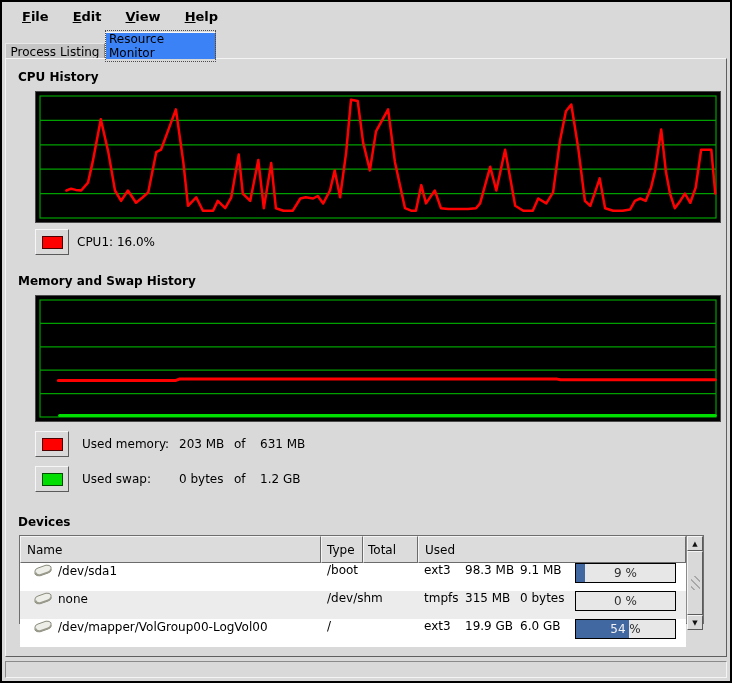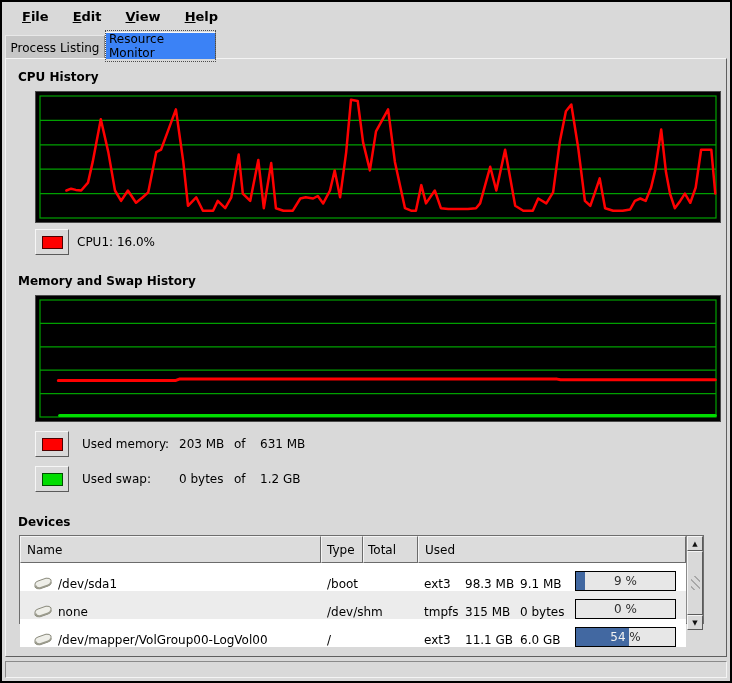--- a/index.html
+++ b/index.html
@@ -7,21 +7,21 @@
   .window{position:relative;width:732px;height:683px;background:#d9d9d9;border:2px solid #000;overflow:hidden;}
 
   
   .menubar{position:absolute;left:0;top:0;right:0;height:29px;padding-left:10px;display:flex;align-items:center;gap:4px;}
   .menu-item{display:inline-block;font-size:13px;color:#000;padding:3px 10px;cursor:default;font-weight:bold;}
   .menu-item::first-letter{text-decoration:underline;}
 
   
   .tabbar{position:absolute;left:1px;top:30px;right:0;height:27px;}
   .tab{position:absolute;bottom:0;display:flex;align-items:center;justify-content:center;font-size:12px;color:#000;}
-  .tab.inactive{left:2px;height:24px;width:100px;background:#c6c6c6;border:1px solid #8a8a8a;border-bottom:none;border-top-color:#e8e8e8;border-left-color:#e8e8e8;}
+  .tab.inactive{left:2px;height:16px;width:100px;background:#c6c6c6;border:1px solid #8a8a8a;border-bottom:none;border-top-color:#e8e8e8;border-left-color:#e8e8e8;}
   .tab.active{left:102px;height:27px;width:111px;background:#3b82f6;border:1px solid #6e6e6e;border-bottom:none;border-top-color:#f6f6f6;border-left-color:#f6f6f6;z-index:2;}
   .tab.active .tab-label{outline:1px dotted #4a4a4a;padding:1px 3px;}
 
   
   .page{position:absolute;left:3px;right:3px;top:56px;bottom:24px;background:#d9d9d9;border:1px solid;border-color:#f4f4f4 #5f5f5f #5f5f5f #f4f4f4;}
 
   .section-title{position:absolute;font-size:12px;font-weight:bold;color:#000;}
 
   .graph{position:absolute;left:29px;border:1px solid #4a4a4a;background:#000;}
   .graph svg{display:block;}
@@ -33,21 +33,21 @@
   .leg-col{position:absolute;font-size:12px;color:#000;}
 
   
   .grip{position:absolute;left:348px;top:488px;width:40px;height:10px;background:repeating-linear-gradient(45deg,transparent 0 3px,#9a9a9a 3px 4.5px,transparent 4.5px 8px);}
 
   
   .tableframe{position:absolute;left:13px;top:476px;width:685px;height:89px;border:1px solid #6e6e6e;background:#fff;display:flex;}
   .tbl-main{width:666px;display:flex;flex-direction:column;}
   .thead{display:flex;height:27px;flex:none;}
   .th{background:#dcdcdc;border:1px solid;border-color:#f5f5f5 #6b6b6b #6b6b6b #f5f5f5;font-size:12px;color:#000;display:flex;align-items:center;padding-left:6px;}
-  .trow{display:flex;height:28px;align-items:flex-end;font-size:12px;color:#000;background:#fff;}
+  .trow{display:flex;height:28px;align-items:flex-start;font-size:12px;color:#000;background:#fff;}
   .trow.alt{background:#ececec;}
   .c-name{width:301px;display:flex;align-items:center;padding-left:13px;gap:5px;}
   .c-dir{width:98px;padding-left:6px;}
   .c-type{width:42px;padding-left:5px;}
   .c-total{width:55px;padding-left:4px;}
   .c-used{width:57px;padding-left:4px;}
   .c-bar{width:113px;display:flex;align-items:center;}
   .pbar{position:relative;width:101px;height:20px;margin-left:2px;border:1px solid #000;background:#e7e7e7;overflow:hidden;}
   .pfill{position:absolute;left:0;top:0;bottom:0;background:#4268a1;overflow:hidden;z-index:2;}
   .plabel{position:absolute;left:0;top:0;width:99px;height:18px;line-height:18px;text-align:center;font-size:12px;}
@@ -190,21 +190,21 @@
             <div class="trow">
               <div class="c-name">
                 <svg width="20" height="15" viewBox="0 0 20 15">
   <path d="M2 8 Q2 6 5 5 L13 2.2 Q16.5 1.8 18 3.8 L18 7 Q18 9 15 10 L7 12.8 Q3.5 13.2 2 11.2 Z" fill="#eeeee8" stroke="#8a8a7c" stroke-width="1"></path>
   <path d="M2.5 9.5 Q3.5 12.5 7 12 L15 9.3 Q17.8 8.3 17.8 6.3" fill="none" stroke="#9a9a8c" stroke-width="1.6"></path>
 </svg>
                 <span>/dev/mapper/VolGroup00-LogVol00</span>
               </div>
               <div class="c-dir">/</div>
               <div class="c-type">ext3</div>
-              <div class="c-total">11.1 GB</div>
+              <div class="c-total">19.9 GB</div>
               <div class="c-used">6.0 GB</div>
               <div class="c-bar">
                 <div class="pbar">
                   <span class="plabel dark">54 %</span>
                   <div class="pfill" style="width:54%;background:#4268a1;">
                     <span class="plabel light">54 %</span>
                   </div>
                 </div>
               </div>
             </div>

